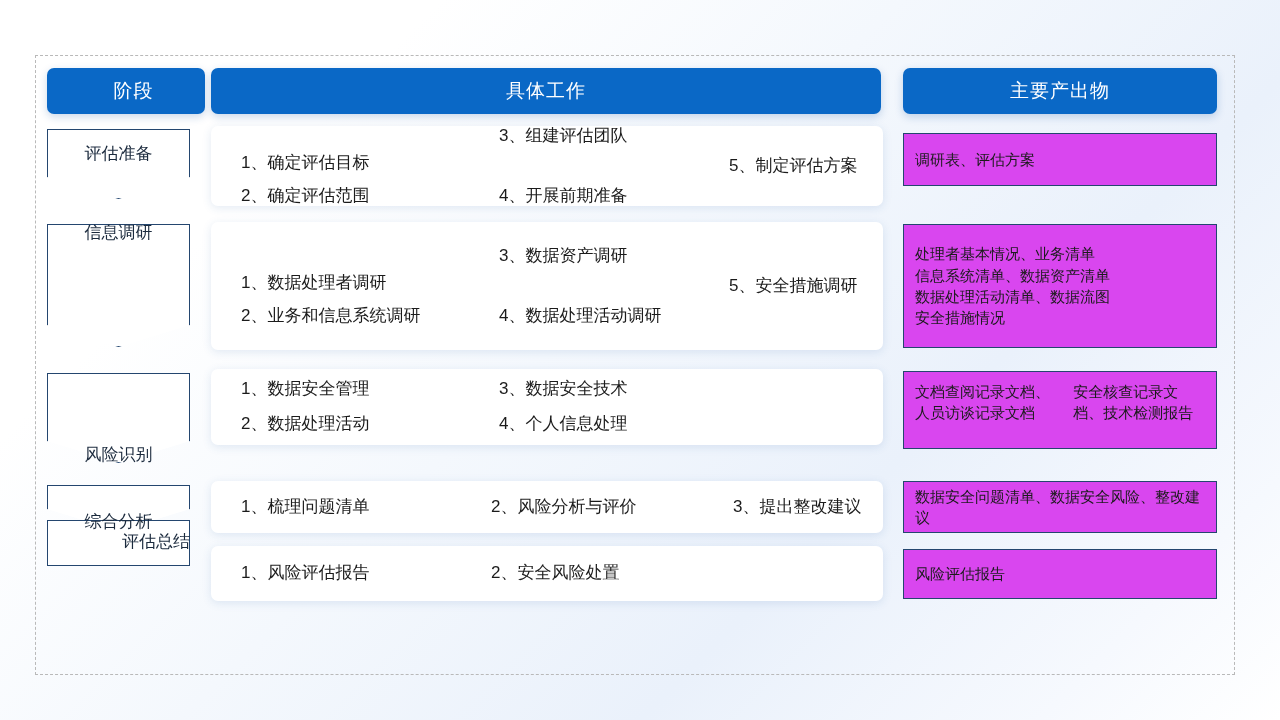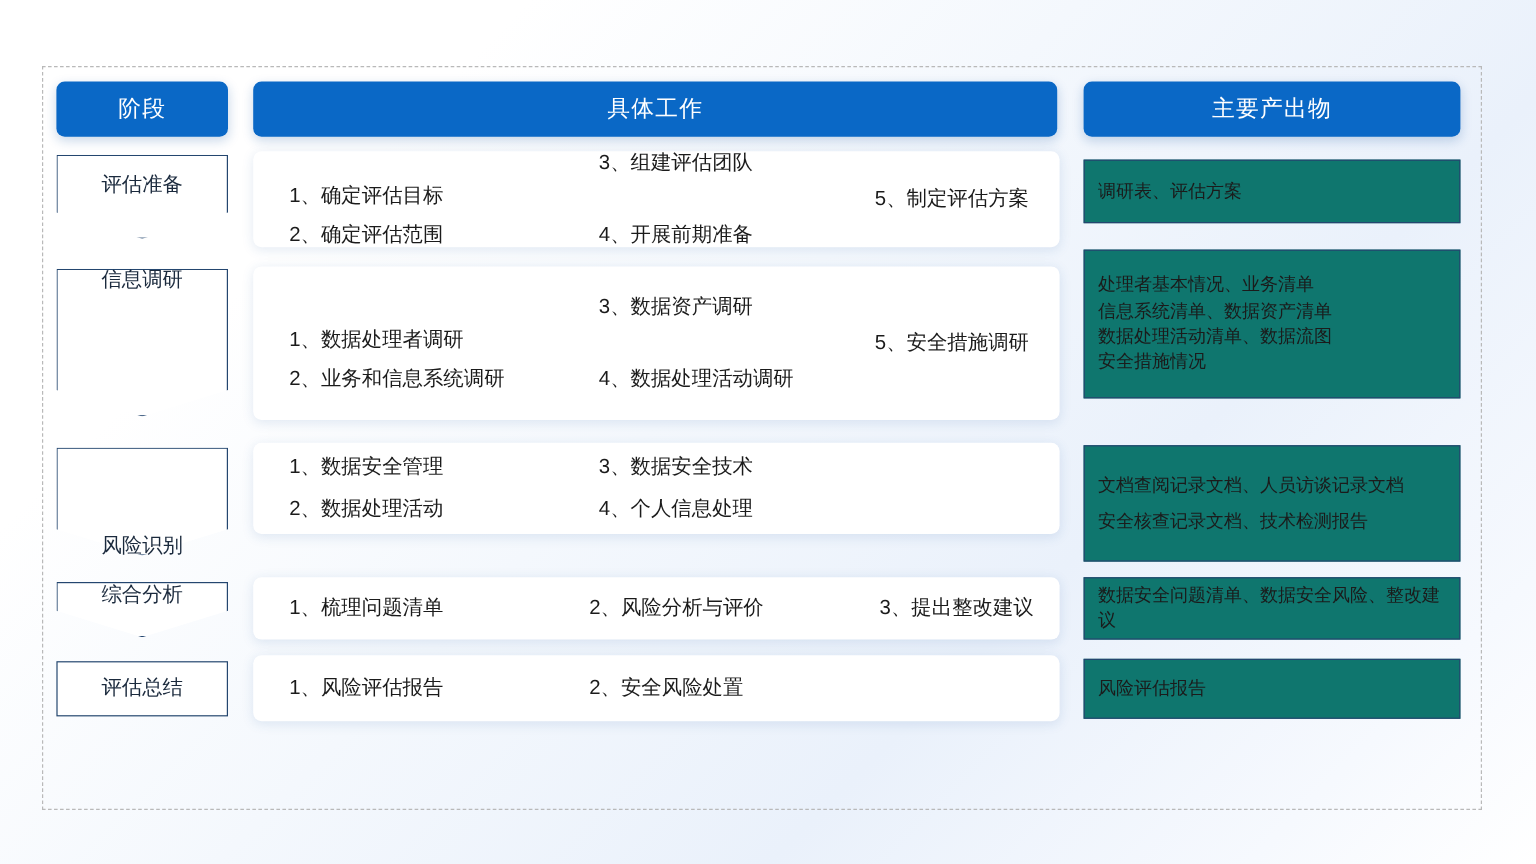--- a/index.html
+++ b/index.html
@@ -38,21 +38,21 @@
     border-radius: 7px;
     background: #0a68c6;
     color: #ffffff;
     display: flex;
     align-items: center;
     justify-content: center;
     font-size: 19px;
     letter-spacing: 1px;
     box-shadow: 0 3px 9px rgba(20, 80, 160, 0.22);
   }
-  #hdr-stage { left: 47px;  top: 68px; width: 143px; }
+  #hdr-stage { left: 47px;  top: 68px; width: 143px; padding-left: 15px; }
   #hdr-work  { left: 211px; top: 68px; width: 670px; }
   #hdr-out   { left: 903px; top: 68px; width: 314px; }
 
   
   .stage {
     position: absolute;
     left: 47px;
     width: 143px;
     box-sizing: border-box;
     display: flex;
@@ -77,22 +77,22 @@
     line-height: 1;
   }
 
   #stage-1 { top: 129px; height: 70px; }
   #stage-1 .lbl { padding-top: 16px; }
   #stage-2 { top: 224px; height: 123px; }
   #stage-2 .lbl { }
   #stage-3 { top: 373px; height: 90px; align-items: flex-end; }
   #stage-3 .lbl { padding-top: 25px; }
   #stage-4 { top: 485px; height: 46px; }
-  #stage-4 .lbl { padding-top: 2px; }
-  #stage-5 { top: 551px; height: 46px; }
+  #stage-4 .lbl { padding-top: 28px; }
+  #stage-5 { top: 520px; height: 46px; justify-content: flex-end; }
   #stage-5 .lbl { padding-top: 13px; }
 
   
   .work {
     position: absolute;
     left: 211px;
     width: 672px;
     background: #ffffff;
     border-radius: 7px;
     box-shadow: 0 2px 10px rgba(40, 90, 160, 0.13);
@@ -152,31 +152,31 @@
     grid-template-rows: auto;
     padding-left: 30px;
     align-items: center;
   }
 
   
   .outbox {
     position: absolute;
     left: 903px;
     width: 314px;
-    background: #0f766e;
+    background: #d946ef;
     border: 1px solid #24466f;
     box-sizing: border-box;
     padding: 9px 11px;
     font-size: 15px;
     color: #1b1b1b;
     line-height: 1.42;
   }
   #out-1 { top: 133px; height: 53px; display: flex; align-items: center; }
-  #out-2 { top: 208px; height: 124px; display: flex; align-items: center; }
-  #out-3 { top: 371px; height: 97px; display: flex; flex-direction: column; justify-content: center; gap: 9px; }
+  #out-2 { top: 224px; height: 124px; display: flex; align-items: center; }
+  #out-3 { top: 371px; height: 78px; display: flex; flex-direction: row; justify-content: center; gap: 9px; }
   #out-4 { top: 481px; height: 52px; display: flex; align-items: center; }
   #out-5 { top: 549px; height: 50px; display: flex; align-items: center; }
   .outline-block { white-space: pre-line; }
 </style>
 </head>
 <body>
 
 <div id="slide">
 
   <div id="frame"></div>

